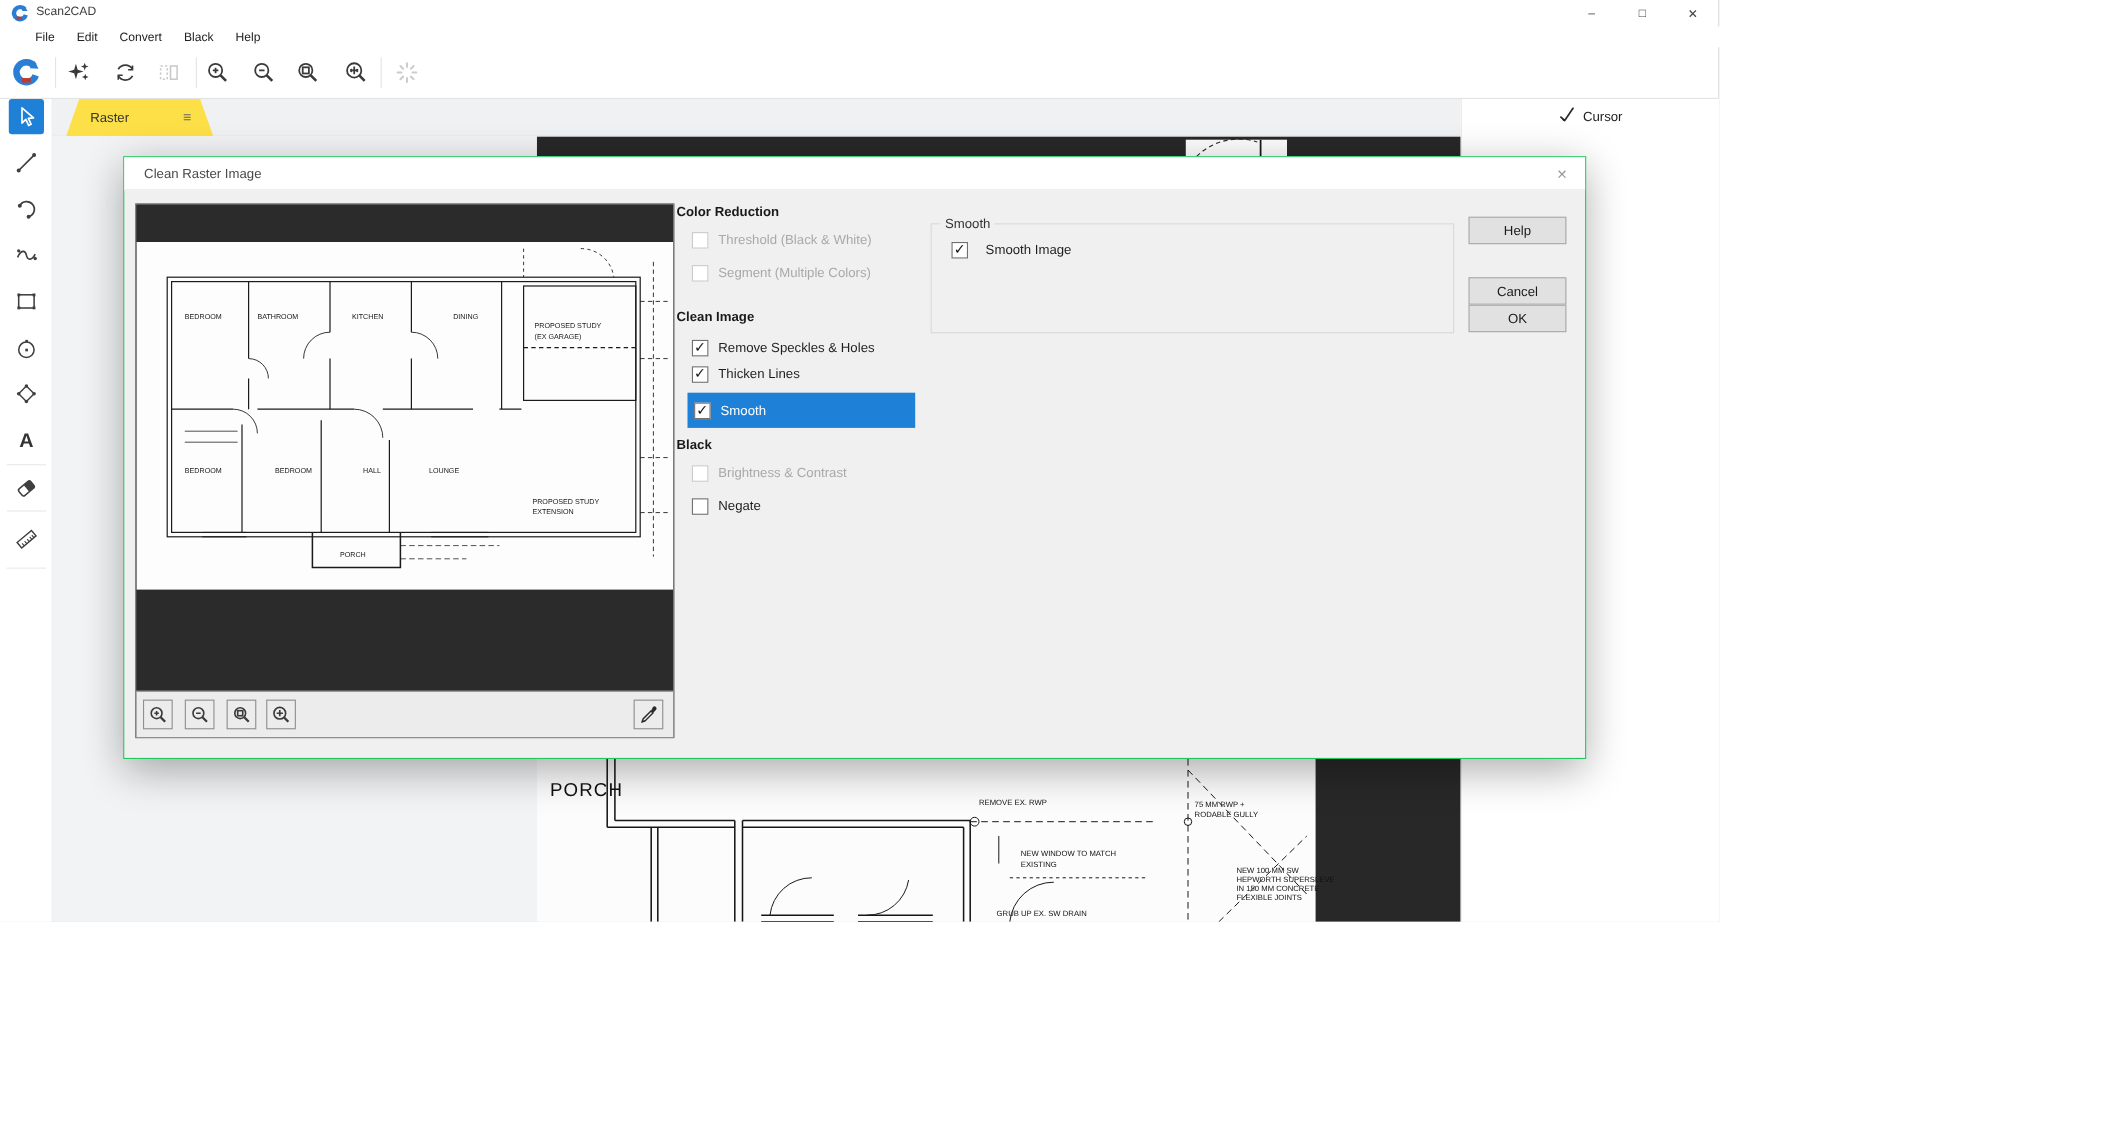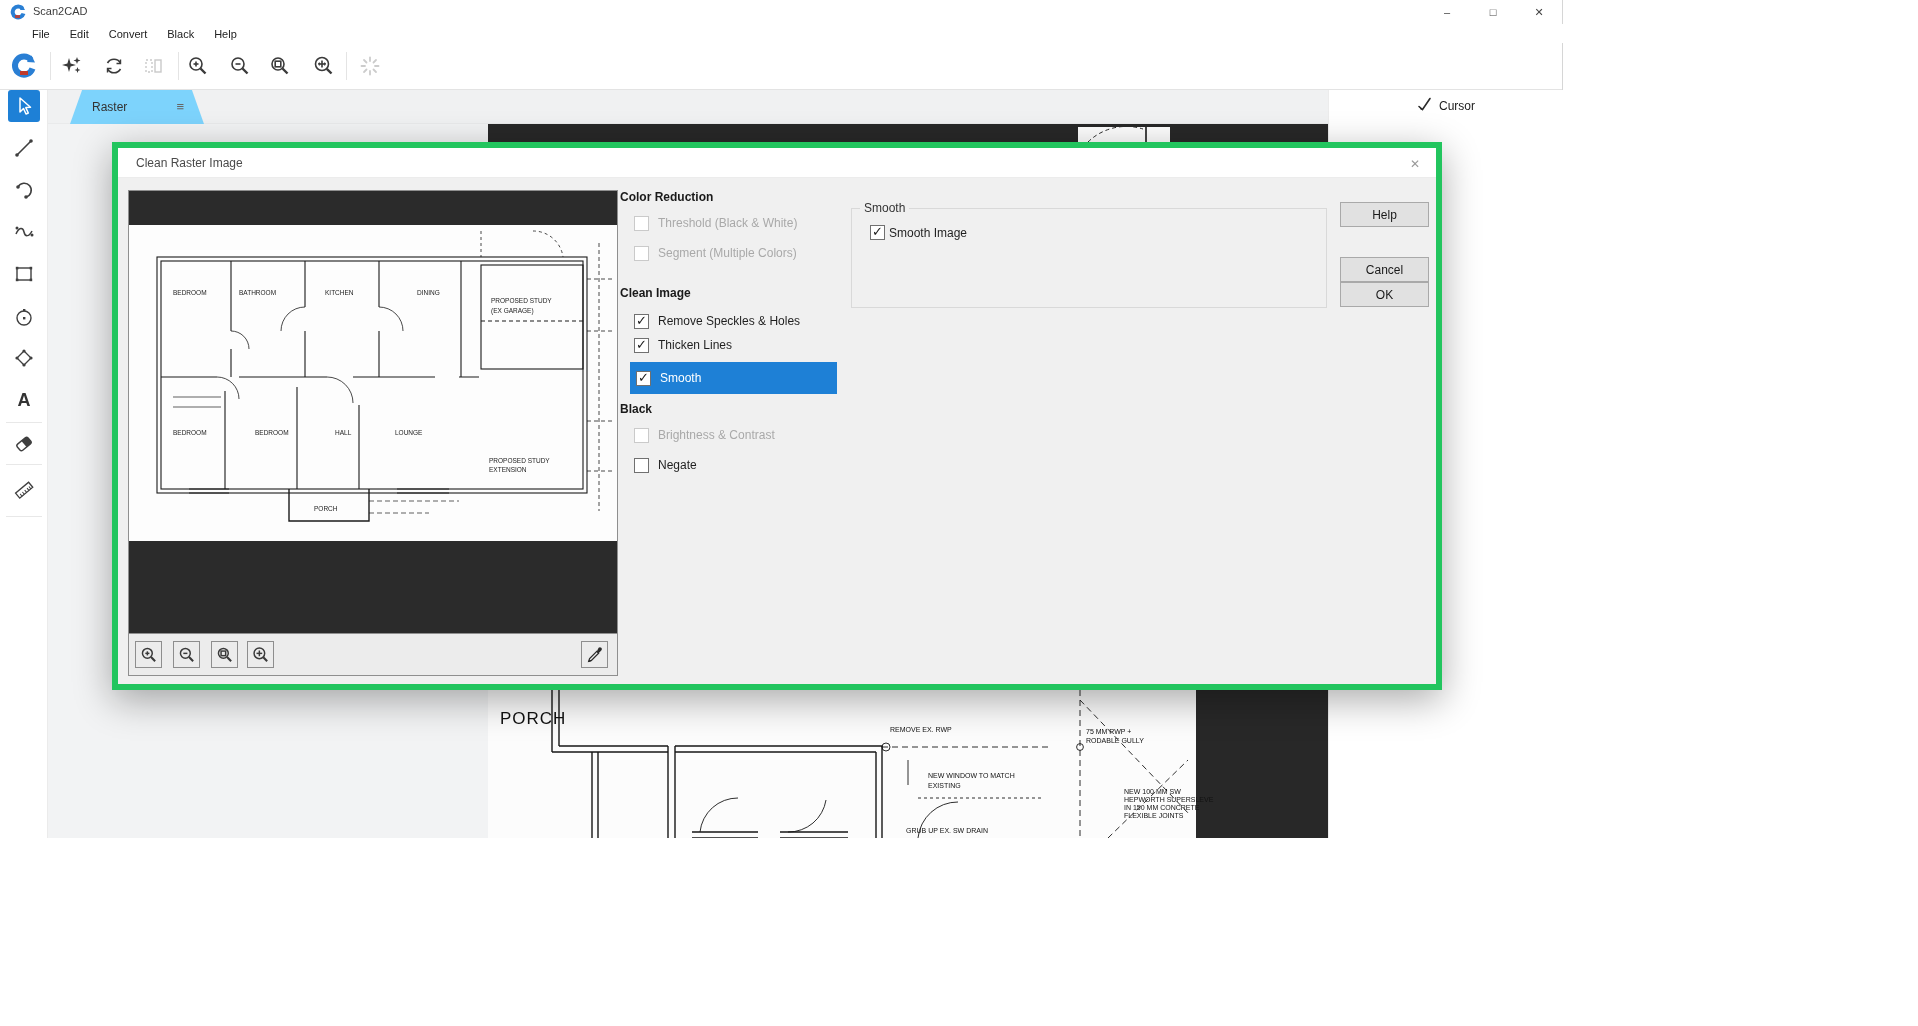--- a/index.html
+++ b/index.html
@@ -23,21 +23,21 @@
 
   
   .toolbar { position:absolute; left:0; top:43px; width:100%; height:47px; background:#fff;
              border-bottom:1px solid #e3e3e3; }
   .tbtn { position:absolute; top:7px; width:32px; height:32px; display:flex; align-items:center; justify-content:center; }
   .tsep { position:absolute; top:9px; width:1px; height:28px; background:#e4e4e4; }
 
   
   .tabbar { position:absolute; left:48px; top:90px; width:1280px; height:34px; background:#f0f1f2;
             border-bottom:1px solid #e9eaeb; }
-  .tab { position:absolute; left:22px; top:0; width:134px; height:34px; background:#7dd3fc;
+  .tab { position:absolute; left:12px; top:0; width:134px; height:34px; background:#fde047;
          clip-path:polygon(9% 0, 91% 0, 100% 100%, 0 100%);
          display:flex; align-items:center; }
   .tab-label { margin-left:22px; font-size:12px; color:#333; }
   .tab-menu { position:absolute; right:20px; top:9px; font-size:13px; color:#666; }
 
   
   .cursor-panel { position:absolute; left:1328px; top:90px; width:235px; height:748px; background:#ffffff;
                   border-left:1px solid #ececec; }
   .cursor-head { position:absolute; left:0; top:0; width:100%; height:32px; display:flex;
                  align-items:center; justify-content:center; gap:7px; font-size:12px; color:#1c1c1c;text-align:right; }
@@ -49,21 +49,21 @@
   .tool.active { background:#1e80d6; border-radius:3px; }
   .sdiv { position:absolute; left:6px; width:36px; height:1px; background:#e8e8e8; }
 
   
   .canvas { position:absolute; left:48px; top:124px; width:1280px; height:714px; background:#f2f3f4; }
   .sliver { position:absolute; left:440px; top:0; }
   .plan-bottom { position:absolute; left:440px; top:566px; }
 
   
   .dialog { position:absolute; left:112px; top:142px; width:1330px; height:548px; background:#f0f0f0;
-            border:6px solid #22c55e; box-shadow:0 10px 36px rgba(0,0,0,.33);padding-left:44px; }
+            border:1px solid #22c55e; box-shadow:0 10px 36px rgba(0,0,0,.33);padding-left:44px; }
   .dlg-titlebar { position:absolute; left:0; top:0; width:100%; height:30px; background:#ffffff;
                   border-bottom:1px solid #ececec; display:flex; align-items:center; }
   .dlg-title { margin-left:18px; font-size:12px; color:#4a4a4a; }
   .dlg-close { position:absolute; right:12px; top:7px; width:18px; height:18px; display:flex;
                align-items:center; justify-content:center; font-size:12px; color:#9a9a9a; }
 
   .preview { position:absolute; left:10px; top:42px; width:490px; height:486px; border:1px solid #8f8f8f;
              background:#2b2b2b; }
   .preview-bar { position:absolute; left:0; bottom:0; width:100%; height:42px; background:#ececec;
                  border-top:1px solid #8f8f8f; }
@@ -77,21 +77,21 @@
   .cb.checked::after { content:"✓"; position:absolute; left:1px; top:-2px; font-size:13px; color:#1a1a1a; }
   .cb.disabled { border-color:#cacaca; }
   .cb-label { font-size:12px; color:#1f1f1f; white-space:nowrap; }
   .cb-label.disabled { color:#a9a9a9; }
   .hl-row { position:absolute; left:512px; top:214px; width:207px; height:32px; background:#1e80d6;
             display:flex; align-items:center; padding-left:6px; gap:9px; }
   .hl-row .cb-label { color:#ffffff; }
 
   .groupbox { position:absolute; left:733px; top:60px; width:476px; height:100px; border:1px solid #d9d9d9; }
   .group-label { position:absolute; left:8px; top:-8px; background:#f0f0f0; padding:0 4px; font-size:12px; color:#333; }
-  .group-row { position:absolute; left:18px; top:16px; display:flex; align-items:center; gap:4px; }
+  .group-row { position:absolute; left:18px; top:16px; display:flex; align-items:flex-start; gap:16px; }
 
   .dlg-btn { position:absolute; left:1222px; width:89px; height:25px; background:#e1e1e1; border:1px solid #a9a9a9;
              display:flex; align-items:center; justify-content:center; font-size:12px; color:#1a1a1a; }
 
   svg text { font-family:"Liberation Sans", sans-serif; }
 </style>
 </head>
 <body>
 
 <div class="stage">

